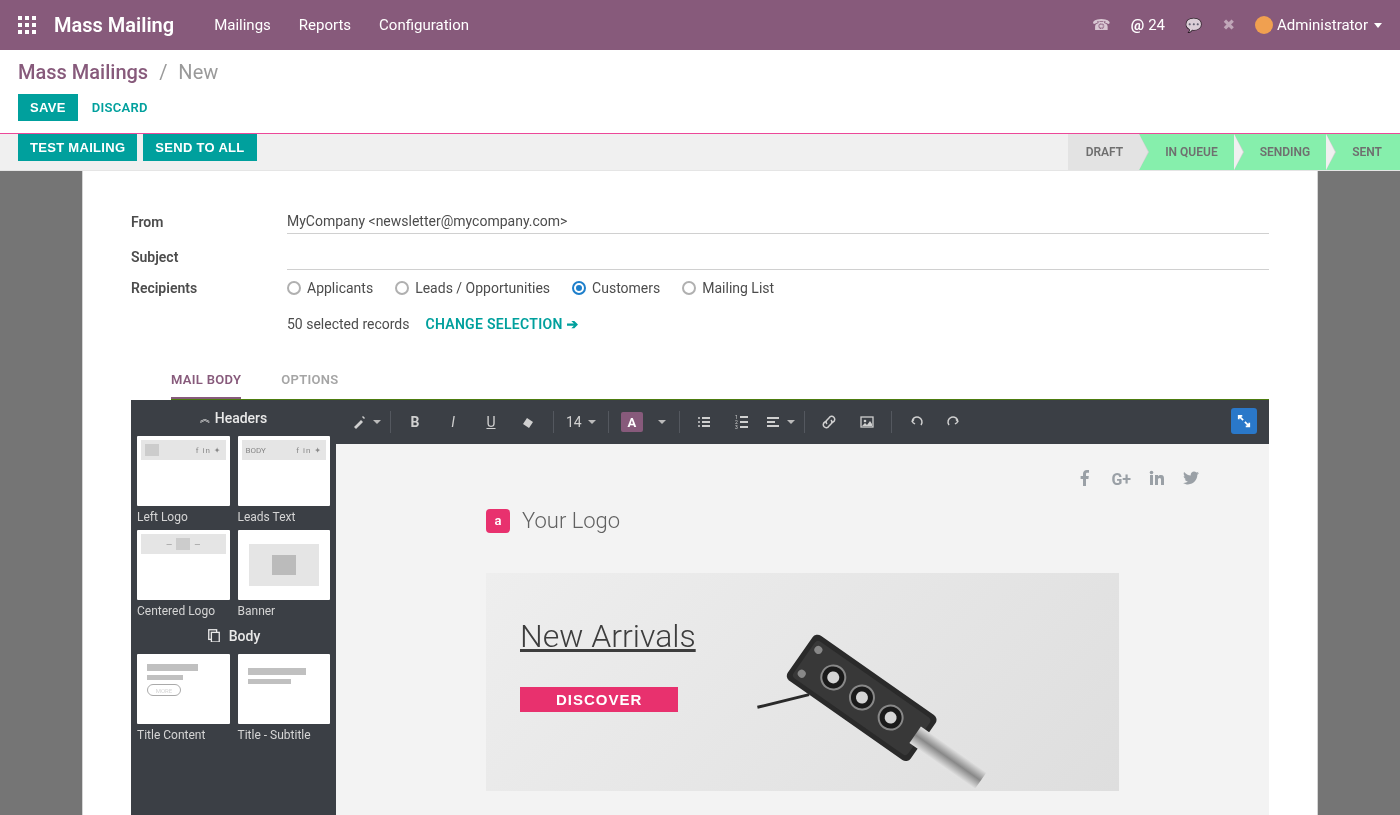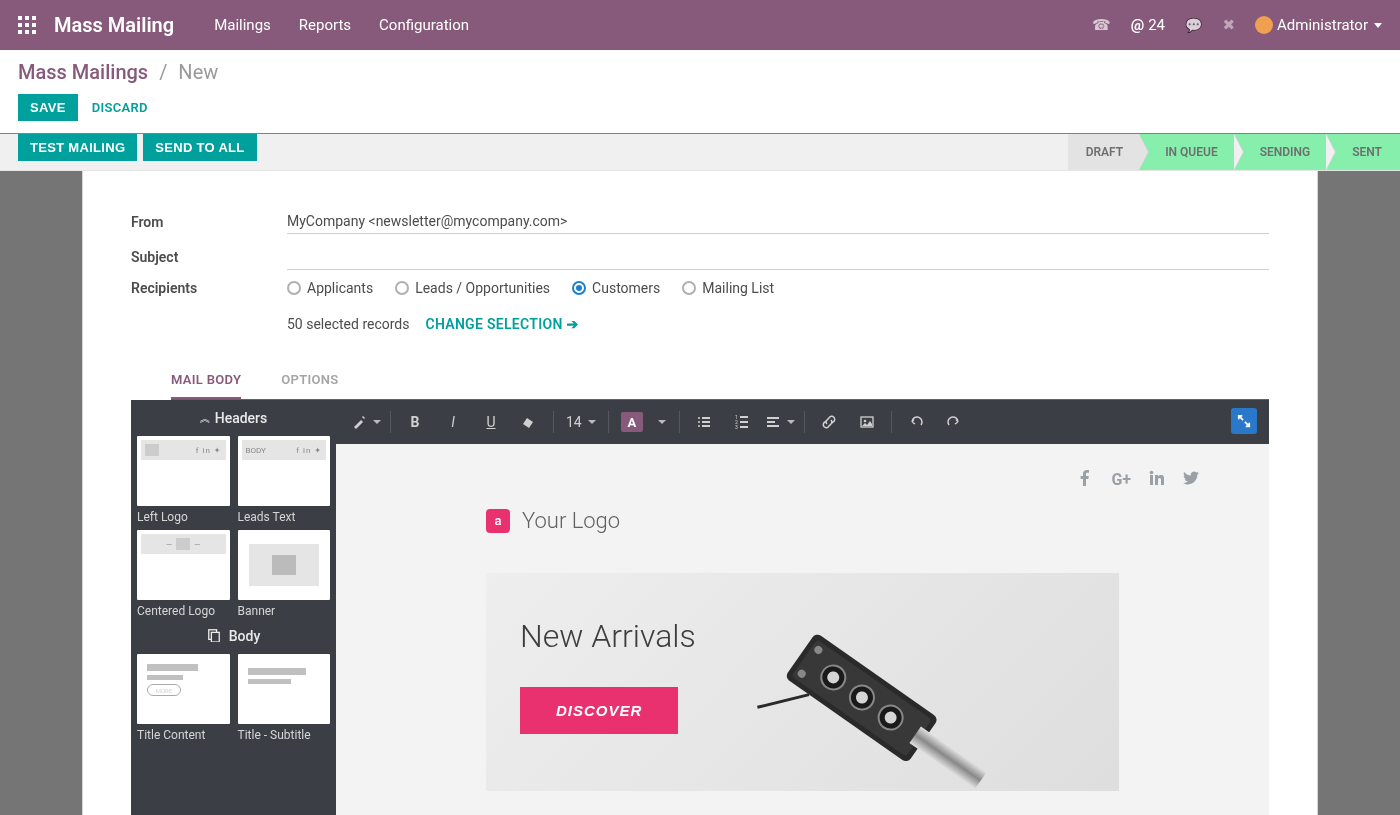--- a/index.html
+++ b/index.html
@@ -99,22 +99,22 @@
 .tb-expand svg { width: 14px; height: 14px; fill: #fff; }
 .canvas-body { height: calc(100% - 44px); overflow: auto; background: #f3f3f3; padding: 22px 0 0; position: relative; }
 .canvas-body::-webkit-scrollbar { width: 8px; }
 .canvas-body::-webkit-scrollbar-thumb { background: #bfbfbf; border-radius: 4px; }
 .mail-page { width: 100%; padding: 0 20px; }
 .social-row { display: flex; justify-content: flex-end; gap: 18px; color: #9aa0a6; padding: 4px 50px 18px; font-size: 16px; }
 .logo-row { display: flex; align-items: center; gap: 12px; padding: 0 130px 40px; }
 .logo-badge { width: 24px; height: 24px; background: #e8316e; color: #fff; border-radius: 4px; display: flex; align-items: center; justify-content: center; font-size: 13px; font-weight: 600; }
 .logo-text { font-size: 22px; color: #616161; font-weight: 300; }
 .hero { margin: 0 130px; background: linear-gradient(135deg, #eeeeee 0%, #dedede 100%); height: 218px; position: relative; padding: 44px 34px; overflow: hidden; }
-.hero-title { font-size: 32px; color: #3d3d3d; font-weight: 300; margin-bottom: 32px; }
-.hero-btn { background: #e8316e; color: #fff; border: none; padding: 15px 36px; font-size: 15px; font-weight: 700; letter-spacing: 1px; cursor: pointer; font-style: italic; }
+.hero-title { font-size: 32px; color: #3d3d3d; font-weight: 300; margin-bottom: 32px; text-decoration: underline; }
+.hero-btn { background: #e8316e; color: #fff; border: none; padding: 4px 36px; font-size: 15px; font-weight: 700; letter-spacing: 1px; cursor: pointer; }
 .hero-product { position: absolute; right: 130px; top: -10px; width: 260px; height: 260px; pointer-events: none; }
 
 </style>
 </head>
 <body>
 
 <div class="topbar">
   <div class="apps-grid">
     <span></span>
       <span></span>

